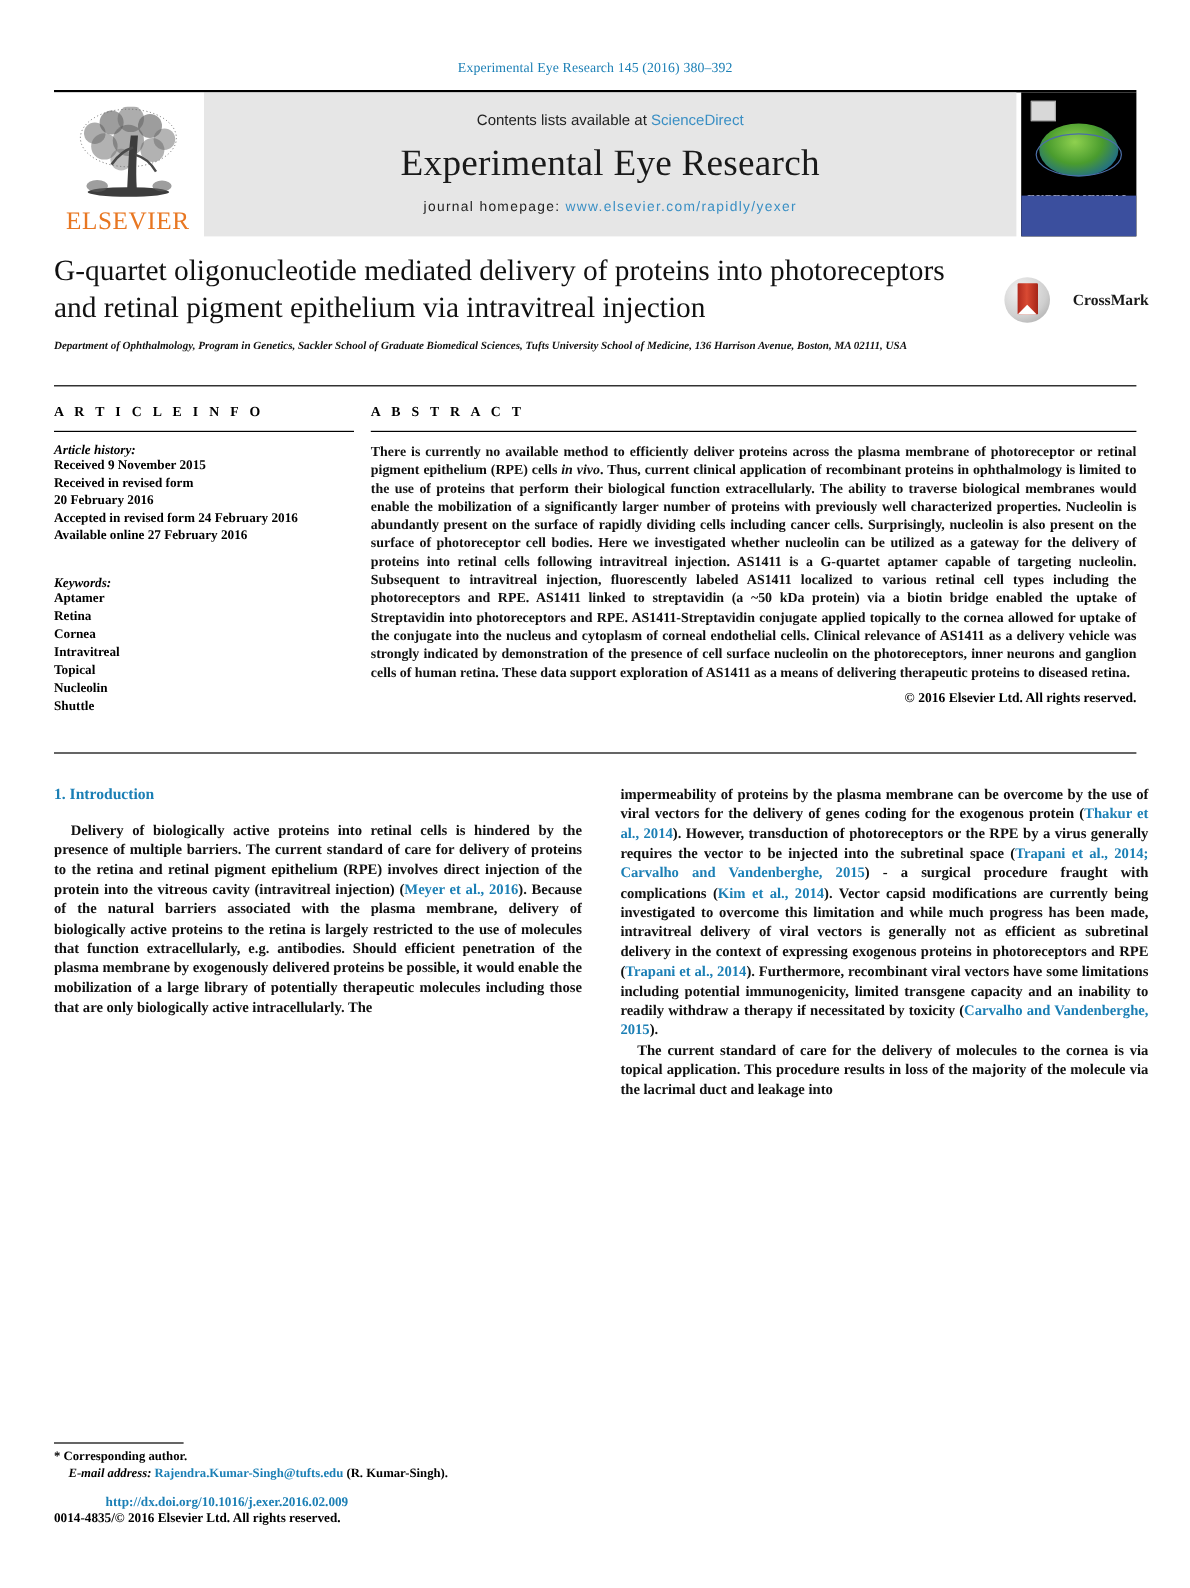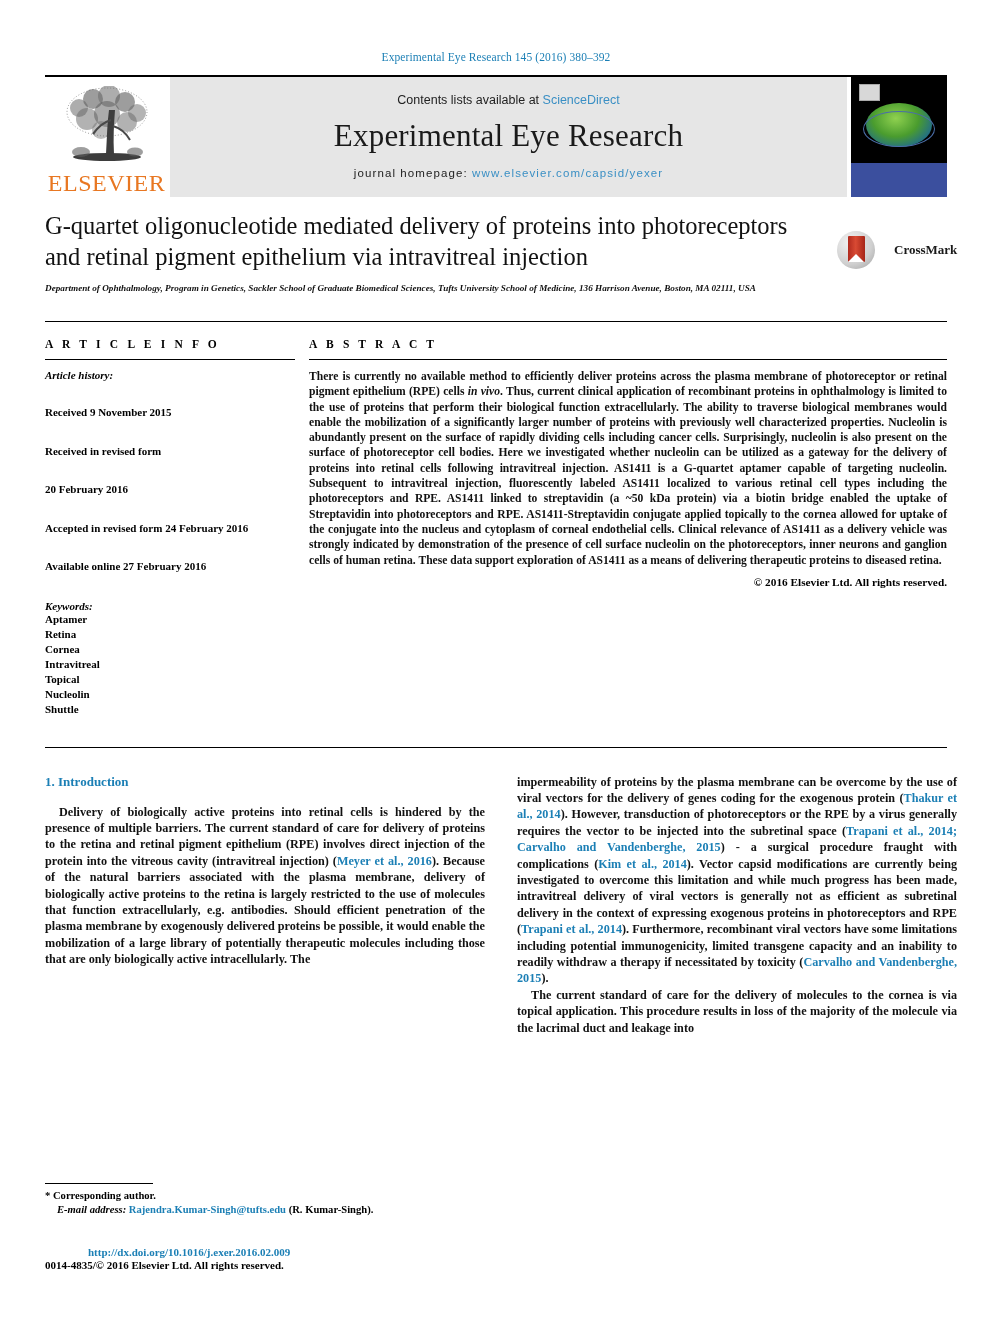--- a/index.html
+++ b/index.html
@@ -39,21 +39,21 @@
     padding: 6px 6px 2px 4px;
     display: flex;
     flex-direction: column;
     align-items: center;
     justify-content: flex-end;
     background: #fff;
   }
   .tree-box { width: 100px; height: 84px; }
   .elsevier-word {
     font-family: "Liberation Serif", serif;
-    font-size: 24px;
+    font-size: 21px;
     letter-spacing: 0.5px;
     color: #e87722;
     line-height: 1;
     margin-top: 1px;
   }
   .masthead-center {
     flex: 1 1 auto;
     background: #e6e6e6;
     display: flex;
     flex-direction: column;
@@ -205,21 +205,21 @@
     letter-spacing: 3.2px;
     margin-bottom: 9px;
   }
   .rule { border-top: 1px solid #000; margin-bottom: 9px; }
   .hist-title {
     font-family: "Liberation Serif", serif;
     font-style: italic; font-weight: bold; font-size: 11px;
   }
   .hist-line {
     font-family: "Liberation Serif", serif;
-    font-weight: bold; font-size: 11px; line-height: 14.5px; margin-top: 24px;
+    font-weight: bold; font-size: 11px; line-height: 14.5px;
   }
   .kw-title {
     font-family: "Liberation Serif", serif;
     font-style: italic; font-weight: bold; font-size: 11px;
     margin-top: 26px;
   }
   .kw-item {
     font-family: "Liberation Serif", serif;
     font-weight: bold; font-size: 11px; line-height: 15px;
   }
@@ -278,21 +278,21 @@
   .foot-line {
     font-family: "Liberation Serif", serif;
     font-weight: bold; font-size: 10.6px; line-height: 14px;
   }
   .foot-line .em-label { font-style: italic; }
   .foot-line .mail { color: #1b7fb5; }
   .doi-line {
     font-family: "Liberation Serif", serif;
     font-weight: bold; font-size: 11px;
     color: #1b7fb5;
-    margin-top: 29px;
+    margin-top: 10px;
     padding-left: 43px;
   }
   .issn-line {
     font-family: "Liberation Serif", serif;
     font-weight: bold; font-size: 11px;
     margin-top: 1px;
   }
 </style>
 </head>
 <body>
@@ -326,21 +326,21 @@
       </svg>
       <div class="elsevier-word">ELSEVIER</div>
     </div>
 
     <div class="masthead-center">
       <div class="contents-line">
         <span>Contents lists available at </span><span class="sd">ScienceDirect</span>
       </div>
       <div class="journal-name">Experimental Eye Research</div>
       <div class="homepage-line">
-        <span>journal homepage: </span><span class="url">www.elsevier.com/capsid/yexer</span>
+        <span>journal homepage: </span><span class="url">www.elsevier.com/rapidly/yexer</span>
       </div>
     </div>
 
     <div class="cover-thumb">
       <div class="cover-corner"></div>
       <div class="cover-globe"></div>
       <div class="cover-ring"></div>
       <div class="cover-title">
         <div>EXPERIMENTAL</div>
         <div>EYE RESEARCH</div>

